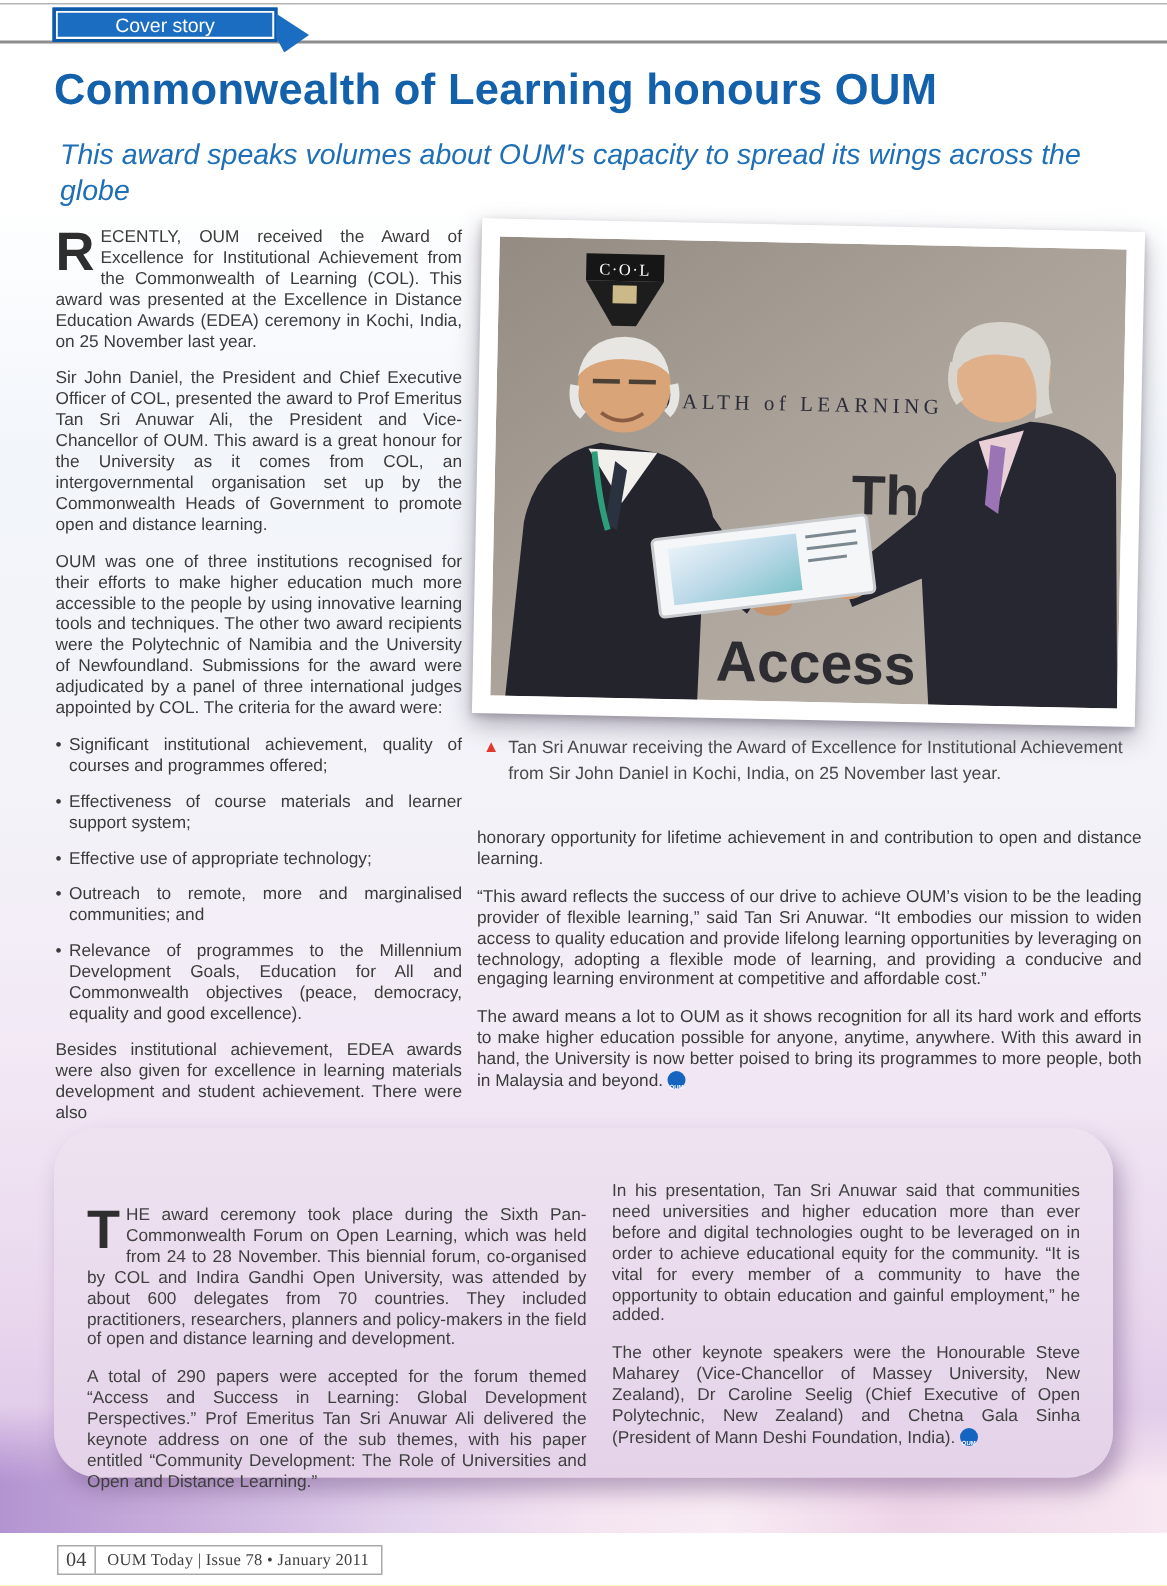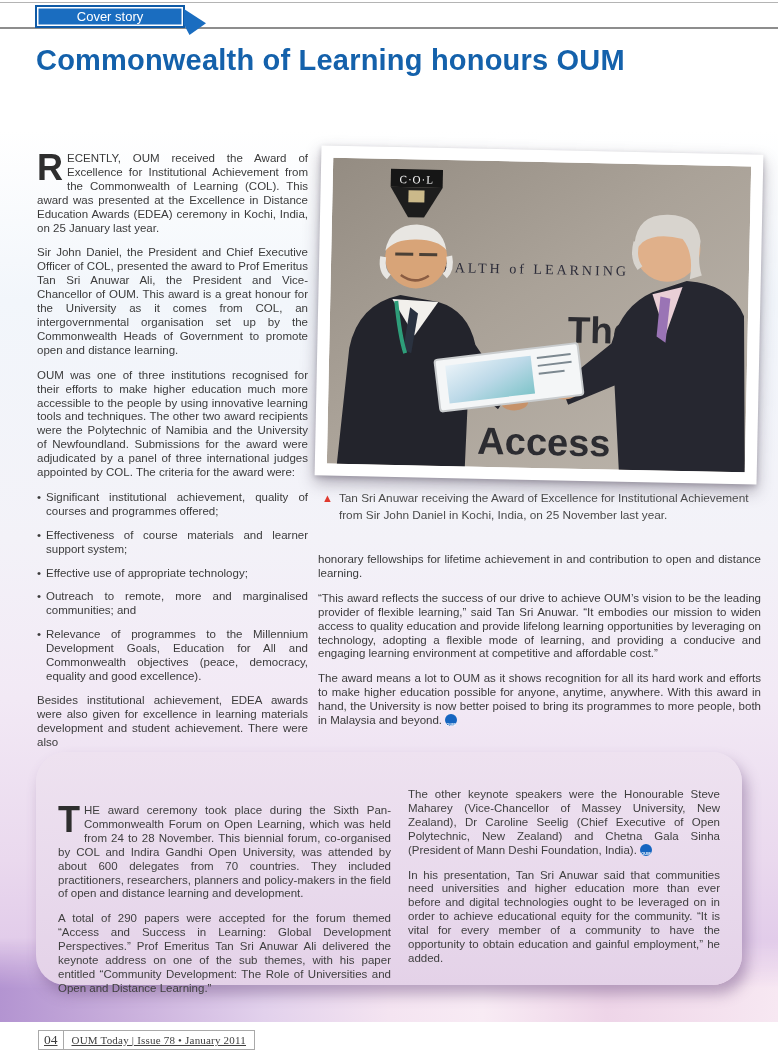--- a/index.html
+++ b/index.html
@@ -79,43 +79,44 @@
   .feature-title { position:absolute; left:22px; top:12px; font-size:24px;
     font-weight:bold; color:#7b2da0; }
   .feature-col-a { position:absolute; left:22px; top:52px; width:333px; }
   .feature-col-b { position:absolute; left:372px; top:36px; width:312px; }
   .feature-box .body-p { color:#3f3f3f; }
 
   
   .footer { position:absolute; left:38px; top:1030px; display:flex; }
   .footer-cell { border:1px solid #a9a9a9; background:#fff;
     font-family:"Liberation Serif", serif; color:#3f3f3f;
-    display:flex; align-items:center;text-decoration:underline; }
+    display:flex; align-items:center; }
   .footer-page { font-size:13.5px; padding:1px 5px; }
   .footer-issue { font-size:11px; padding:2px 8px; margin-left:-1px; letter-spacing:0.2px; }
 </style>
 </head>
 <body>
 
 <div class="page">
   <div class="bg-wash"></div>
   <div class="bg-band"></div>
   <div class="bg-footer"></div>
 
   <div class="rule-top"></div>
   <div class="rule-under-tag"></div>
   <div class="cover-tag">
     <span>Cover story</span>
   </div>
   <div class="cover-tag-tail"></div>
 
   <h1 class="headline">Commonwealth of Learning honours OUM</h1>
+  <div class="standfirst">This award speaks volumes about OUM's capacity to spread its wings across the globe</div>
 
   <div class="col-left">
-    <p class="body-p"><span class="dropcap">R</span><span>ECENTLY, OUM received the Award of Excellence for Institutional Achievement from the Commonwealth of Learning (COL). This award was presented at the Excellence in Distance Education Awards (EDEA) ceremony in Kochi, India, on 25 January last year.</span></p>
+    <p class="body-p"><span class="dropcap">R</span><span>ECENTLY, OUM received the Award of Excellence for Institutional Achievement from the Commonwealth of Learning (COL). This award was presented at the Excellence in Distance Education Awards (EDEA) ceremony in Kochi, India, on 25 November last year.</span></p>
     <p class="body-p">Sir John Daniel, the President and Chief Executive Officer of COL, presented the award to Prof Emeritus Tan Sri Anuwar Ali, the President and Vice-Chancellor of OUM. This award is a great honour for the University as it comes from COL, an intergovernmental organisation set up by the Commonwealth Heads of Government to promote open and distance learning.</p>
     <p class="body-p">OUM was one of three institutions recognised for their efforts to make higher education much more accessible to the people by using innovative learning tools and techniques. The other two award recipients were the Polytechnic of Namibia and the University of Newfoundland. Submissions for the award were adjudicated by a panel of three international judges appointed by COL. The criteria for the award were:</p>
     <div class="bullet">
         <span class="b-dot">•</span>
         <span class="b-text">Significant institutional achievement, quality of courses and programmes offered;</span>
       </div>
     <div class="bullet">
         <span class="b-dot">•</span>
         <span class="b-text">Effectiveness of course materials and learner support system;</span>
       </div>
@@ -192,33 +193,33 @@
       </g>
     </svg>
   </div>
 
   <div class="caption">
     <span class="caption-arrow">▲</span>
     <span class="caption-text">Tan Sri Anuwar receiving the Award of Excellence for Institutional Achievement from Sir John Daniel in Kochi, India, on 25 November last year.</span>
   </div>
 
   <div class="col-right-text">
-    <p class="body-p">honorary fellowships for lifetime achievement in and contribution to open and distance learning.</p>
+    <p class="body-p">honorary opportunity for lifetime achievement in and contribution to open and distance learning.</p>
     <p class="body-p">“This award reflects the success of our drive to achieve OUM’s vision to be the leading provider of flexible learning,” said Tan Sri Anuwar. “It embodies our mission to widen access to quality education and provide lifelong learning opportunities by leveraging on technology, adopting a flexible mode of learning, and providing a conducive and engaging learning environment at competitive and affordable cost.”</p>
     <p class="body-p"><span>The award means a lot to OUM as it shows recognition for all its hard work and efforts to make higher education possible for anyone, anytime, anywhere. With this award in hand, the University is now better poised to bring its programmes to more people, both in Malaysia and beyond.</span><span class="oum-dot"></span></p>
   </div>
 
   <div class="feature-box">
     <div class="feature-col-a">
       <p class="body-p"><span class="dropcap">T</span><span>HE award ceremony took place during the Sixth Pan-Commonwealth Forum on Open Learning, which was held from 24 to 28 November. This biennial forum, co-organised by COL and Indira Gandhi Open University, was attended by about 600 delegates from 70 countries. They included practitioners, researchers, planners and policy-makers in the field of open and distance learning and development.</span></p>
       <p class="body-p">A total of 290 papers were accepted for the forum themed “Access and Success in Learning: Global Development Perspectives.” Prof Emeritus Tan Sri Anuwar Ali delivered the keynote address  on one of the sub themes, with his paper entitled “Community Development: The Role of Universities and Open and Distance Learning.”</p>
     </div>
     <div class="feature-col-b">
+      <p class="body-p">In his presentation, Tan Sri Anuwar said that communities need universities and higher education more than ever before and digital technologies ought to be leveraged on in order to achieve educational equity for the community. “It is vital for every member of a community to have the opportunity to obtain education and gainful employment,” he added.</p>
       <p class="body-p"><span>The other keynote speakers were the Honourable Steve Maharey (Vice-Chancellor of Massey University, New Zealand), Dr Caroline Seelig (Chief Executive of Open Polytechnic, New Zealand) and Chetna Gala Sinha (President of Mann Deshi Foundation, India).</span><span class="oum-dot"></span></p>
-      <p class="body-p">In his presentation, Tan Sri Anuwar said that communities need universities and higher education more than ever before and digital technologies ought to be leveraged on in order to achieve educational equity for the community. “It is vital for every member of a community to have the opportunity to obtain education and gainful employment,” he added.</p>
     </div>
   </div>
 
   <div class="footer">
     <div class="footer-cell footer-page">04</div>
     <div class="footer-cell footer-issue">OUM Today | Issue 78 • January 2011</div>
   </div>
 </div>
 
 </body></html>

